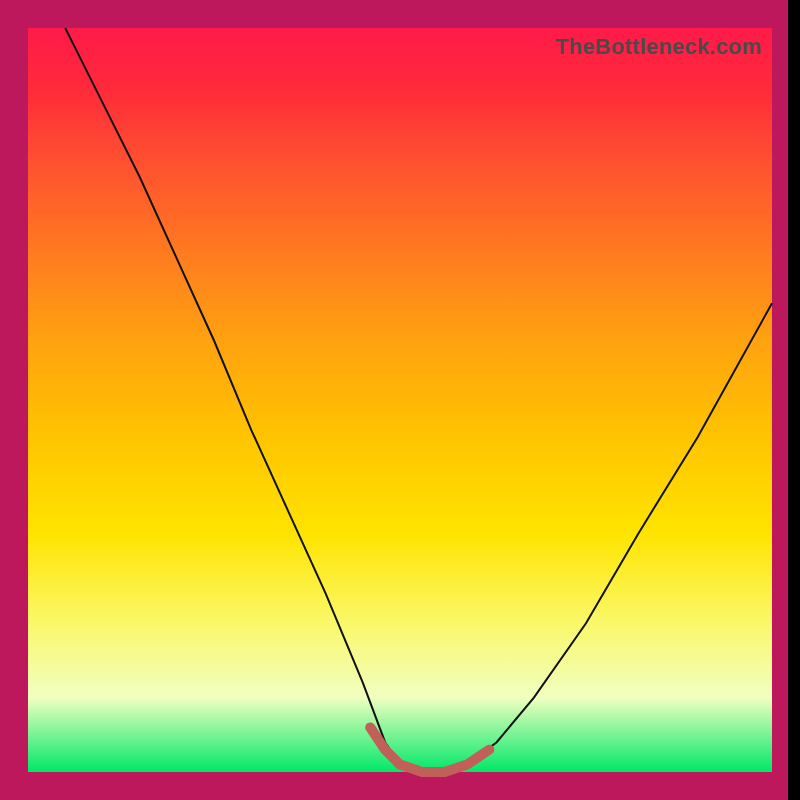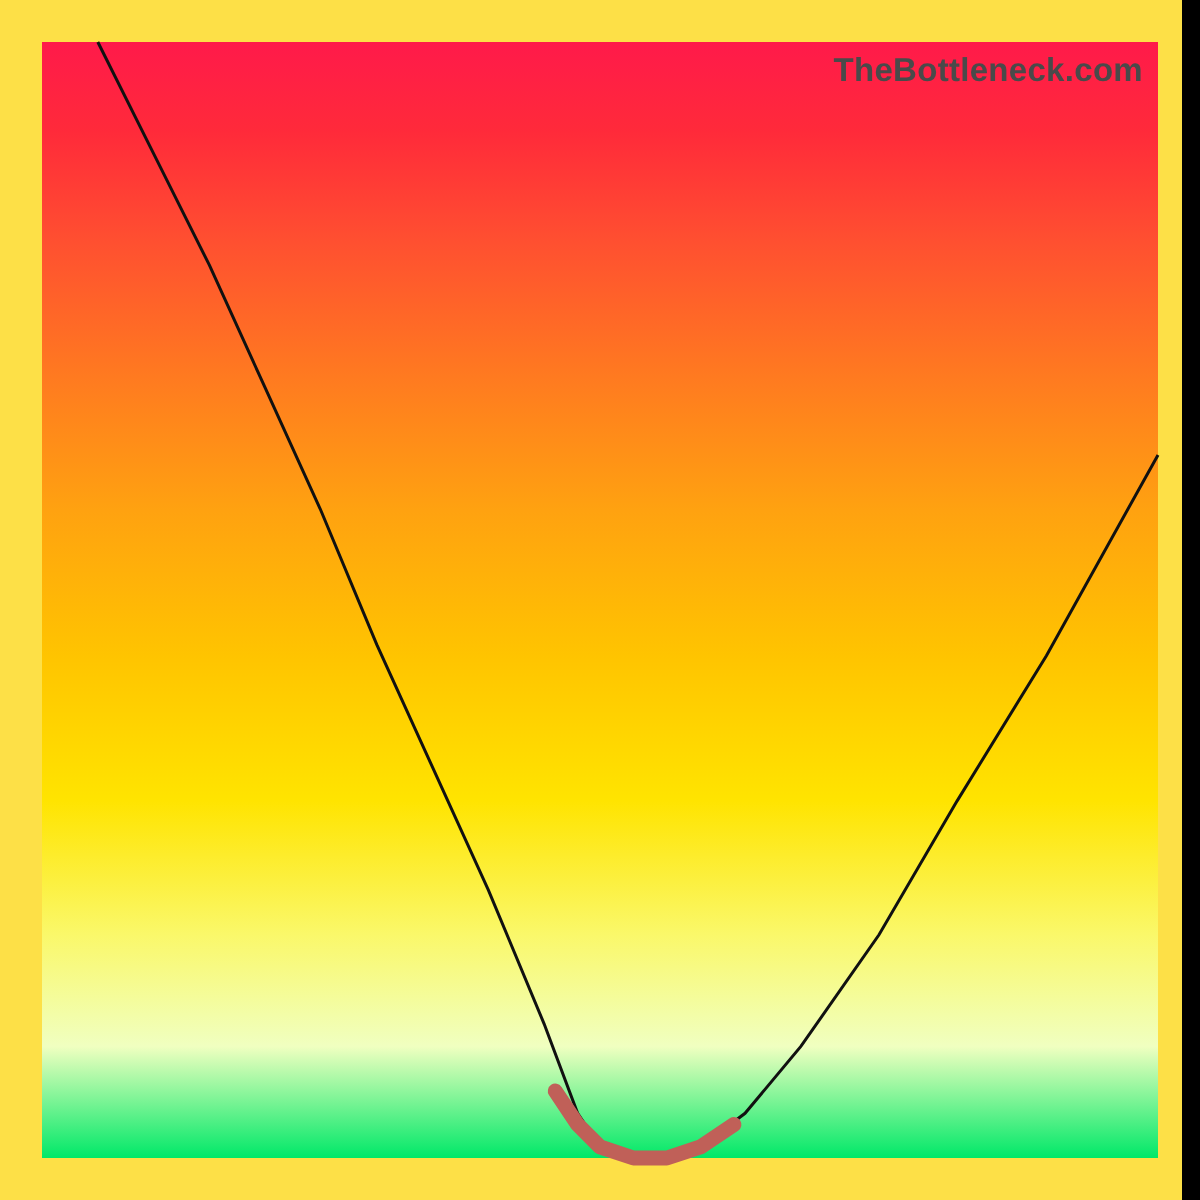--- a/index.html
+++ b/index.html
@@ -8,21 +8,21 @@
     width: 800px;
     height: 800px;
     background: #000;
     overflow: hidden;
     font-family: Arial, Helvetica, sans-serif;
   }
   .frame {
     position: relative;
     width: 788px;
     height: 800px;
-    background: #fde047;
+    background: #be185d;
   }
   .plot {
     position: absolute;
     left: 28px;
     top: 28px;
     width: 744px;
     height: 744px;
     background: linear-gradient(to bottom,
       #ff1a4a 0%,
       #ff2a3a 8%,

